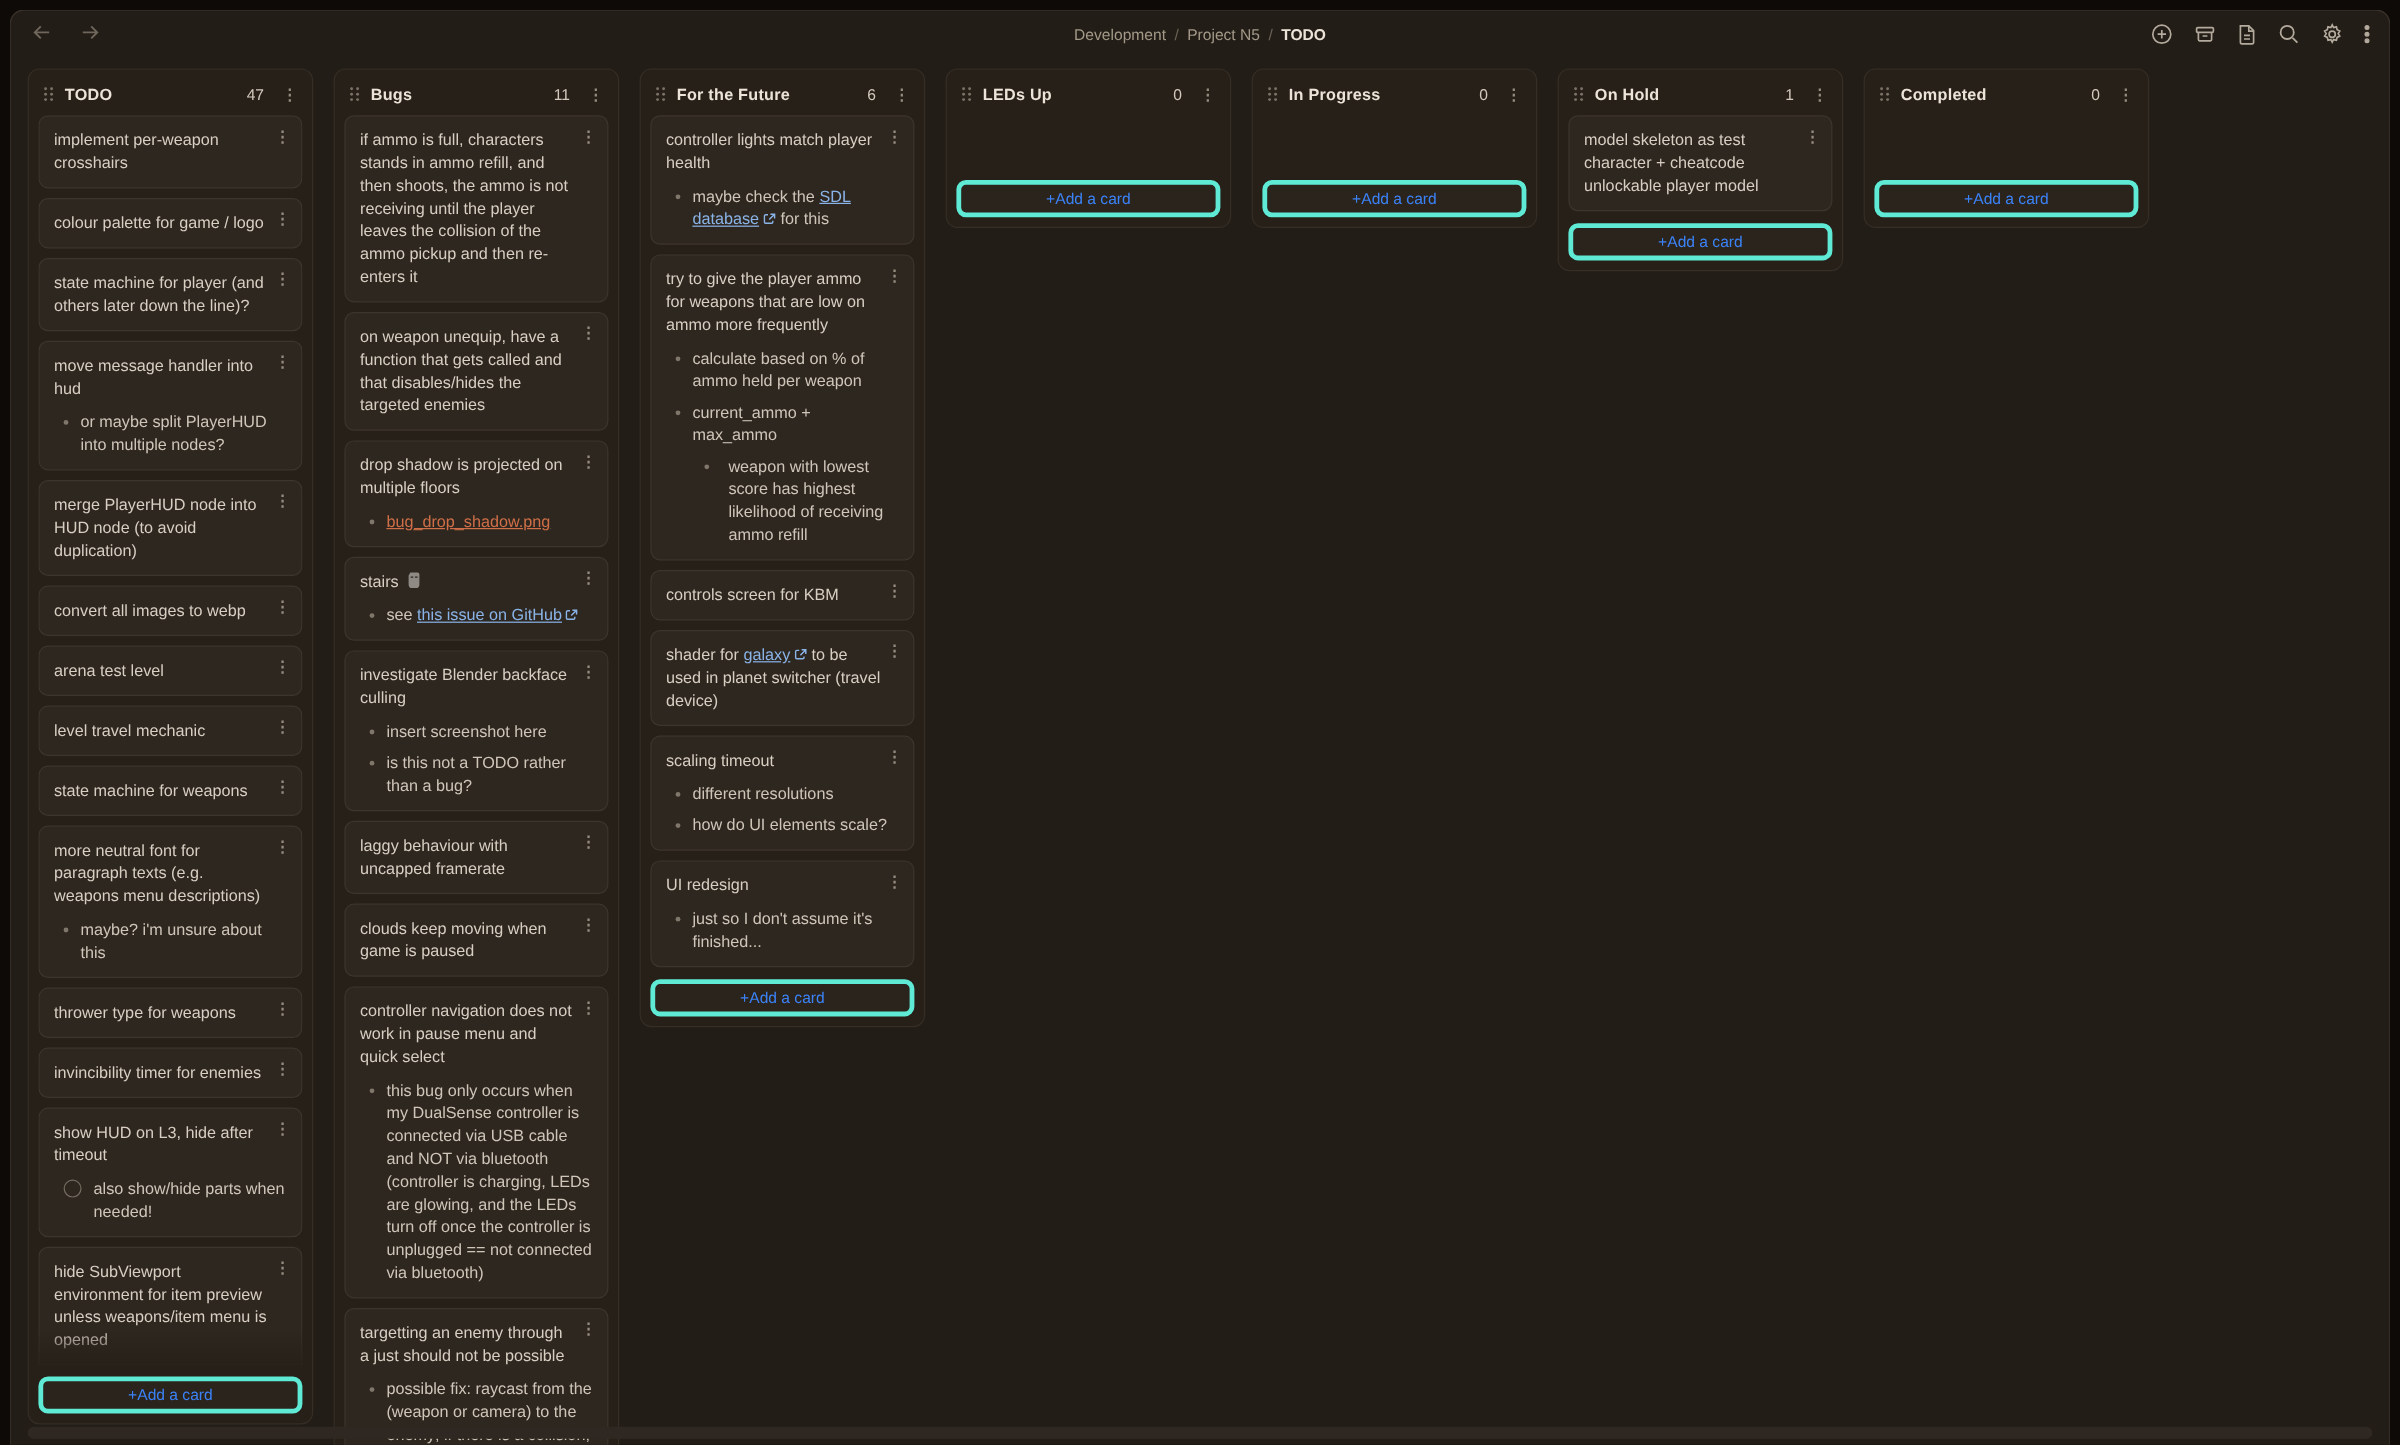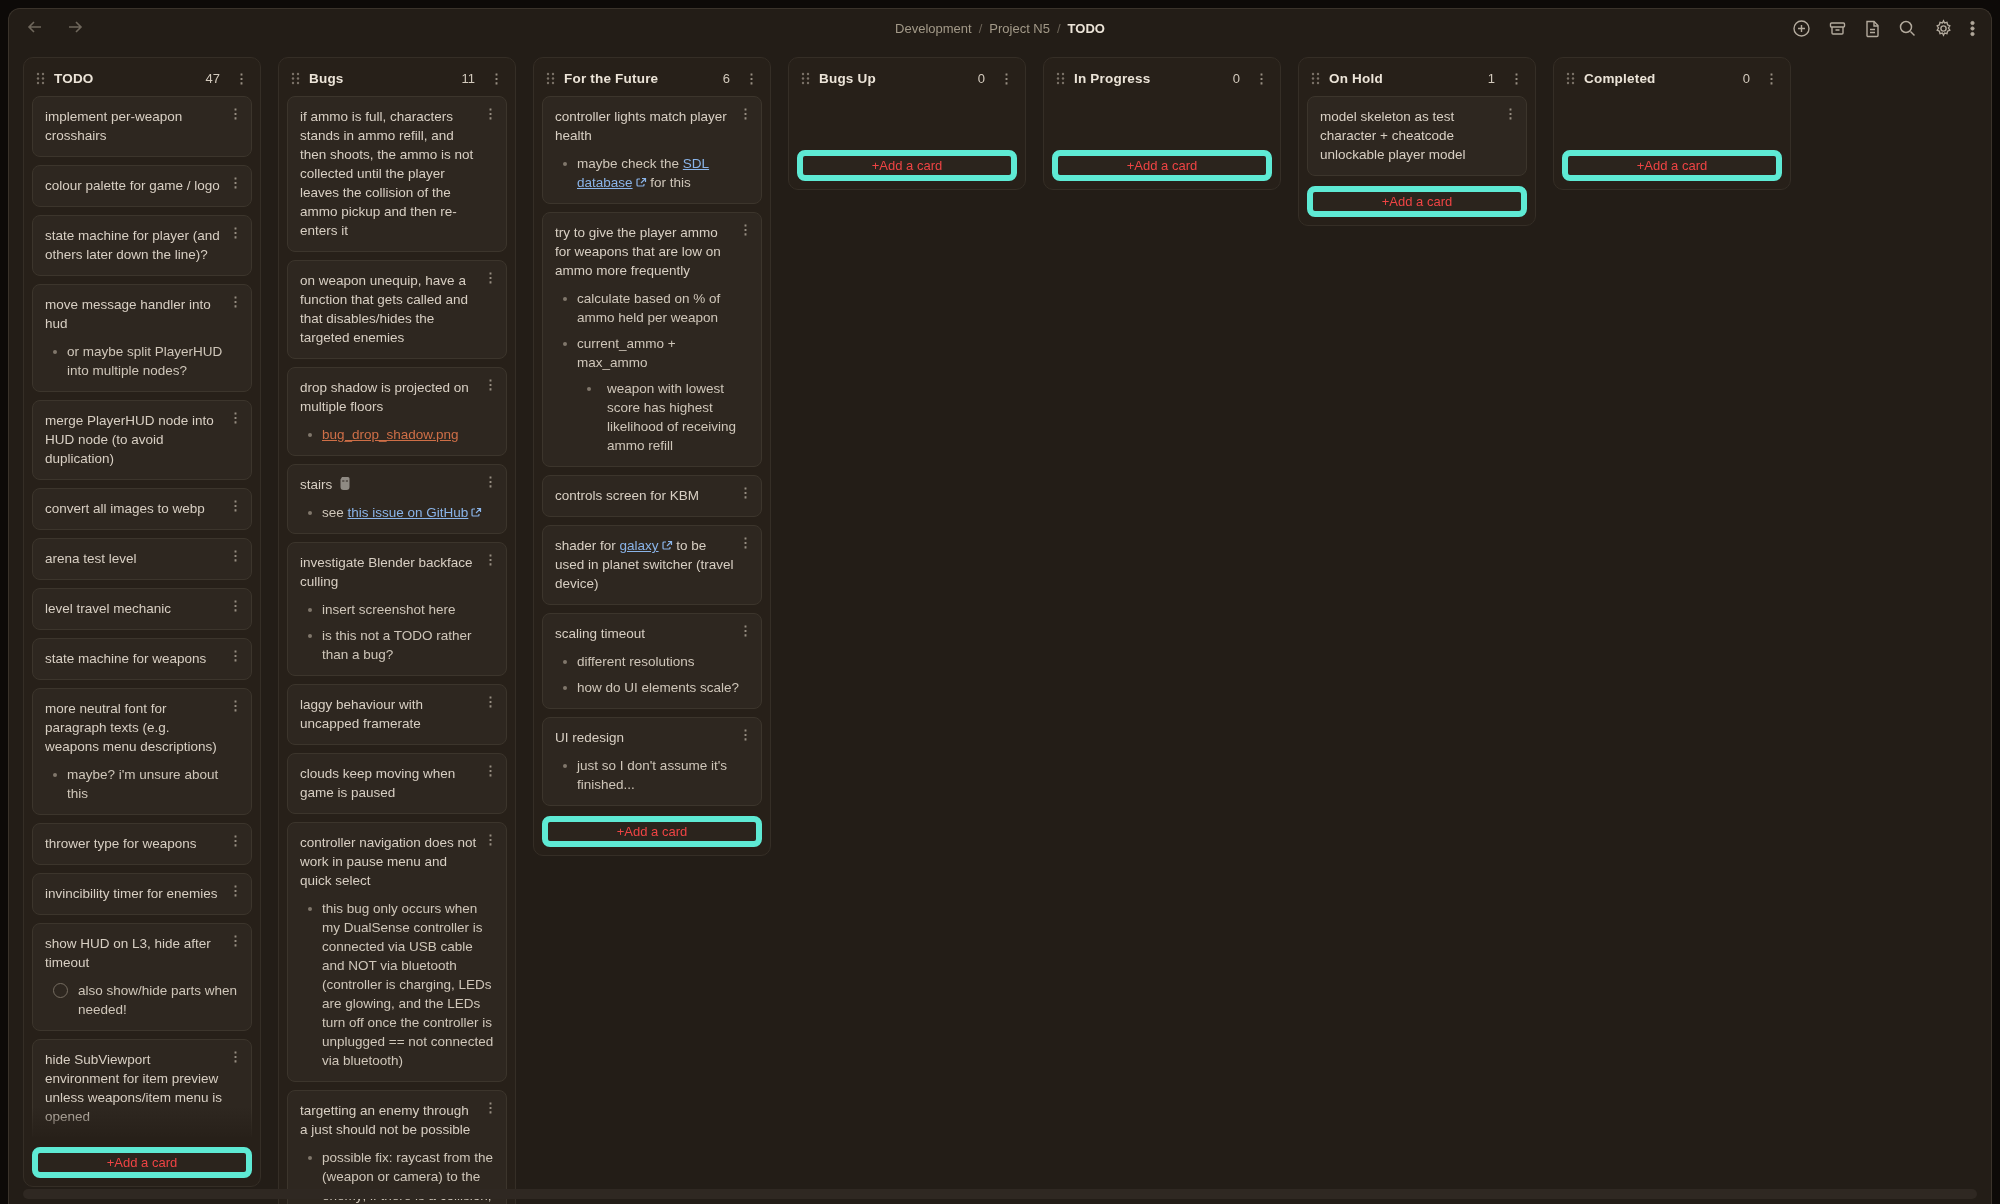--- a/index.html
+++ b/index.html
@@ -48,22 +48,22 @@
   .bullet.ind1 { padding-left:32px;gap:16px; }
   .marker-dot { flex:0 0 4px; width:4px; height:4px; border-radius:50%; background:#80776b;
                 margin-top:8px; }
   .marker-circle { flex:0 0 15px; width:15px; height:15px; border-radius:50%;
                    border:1.5px solid #756c60; margin-top:2px; cursor:pointer; }
   .link { text-decoration:underline; cursor:pointer; }
   .link.blue { color:#8ab4e8; }
   .link.orange { color:#cf6f47; }
   .ext-icon { display:inline-block; margin-left:3px; vertical-align:-1px; }
   .moai { display:inline-block; vertical-align:-2px; margin-left:2px; }
-  .add-card { margin-top:10px; height:31px; border-radius:8px; border:6px solid #5eead4;
-              background:#2b241d; color:#ef4444; font-size:13px; cursor:pointer;
+  .add-card { margin-top:10px; height:31px; border-radius:8px; border:4px solid #5eead4;
+              background:#2b241d; color:#3b82f6; font-size:13px; cursor:pointer;
               font-family:"Liberation Sans", sans-serif; flex:0 0 auto; }
   .empty-gap { height:44px; }
   .hscrollbar { position:absolute; left:14px; right:14px; bottom:5px; height:10px;
                 border-radius:5px; background:#2f2822; cursor:pointer; }
 </style>
 </head>
 <body>
 
 <div class="window">
 
@@ -241,21 +241,21 @@
               <circle cx="7" cy="11" r="1.2"></circle>
             </svg>
           </span>
           <span class="col-title">Bugs</span>
           <span class="col-count">11</span>
           <span class="kebab">⋮</span>
         </div>
         <div class="cards">
           <div class="card">
             <span class="kebab card-kebab">⋮</span>
-            <div class="card-title"><span>if ammo is full, characters stands in ammo refill, and then shoots, the ammo is not collected until the player leaves the collision of the ammo pickup and then re-enters it</span></div>
+            <div class="card-title"><span>if ammo is full, characters stands in ammo refill, and then shoots, the ammo is not receiving until the player leaves the collision of the ammo pickup and then re-enters it</span></div>
           </div>
           <div class="card">
             <span class="kebab card-kebab">⋮</span>
             <div class="card-title"><span>on weapon unequip, have a function that gets called and that disables/hides the targeted enemies</span></div>
           </div>
           <div class="card">
             <span class="kebab card-kebab">⋮</span>
             <div class="card-title"><span>drop shadow is projected on multiple floors</span></div>
             <ul class="bullets">
               <li class="bullet ind0">
@@ -415,21 +415,21 @@
           <span class="drag-handle">
             <svg width="9" height="13" viewBox="0 0 9 13" fill="#8a8175">
               <circle cx="2" cy="2" r="1.2"></circle>
               <circle cx="7" cy="2" r="1.2"></circle>
               <circle cx="2" cy="6.5" r="1.2"></circle>
               <circle cx="7" cy="6.5" r="1.2"></circle>
               <circle cx="2" cy="11" r="1.2"></circle>
               <circle cx="7" cy="11" r="1.2"></circle>
             </svg>
           </span>
-          <span class="col-title">Bugs Up</span>
+          <span class="col-title">LEDs Up</span>
           <span class="col-count">0</span>
           <span class="kebab">⋮</span>
         </div>
         <div class="cards">
           <div class="empty-gap"></div>
         </div>
         <button class="add-card">+Add a card</button>
       </div>
       <div class="column">
         <div class="col-header">

